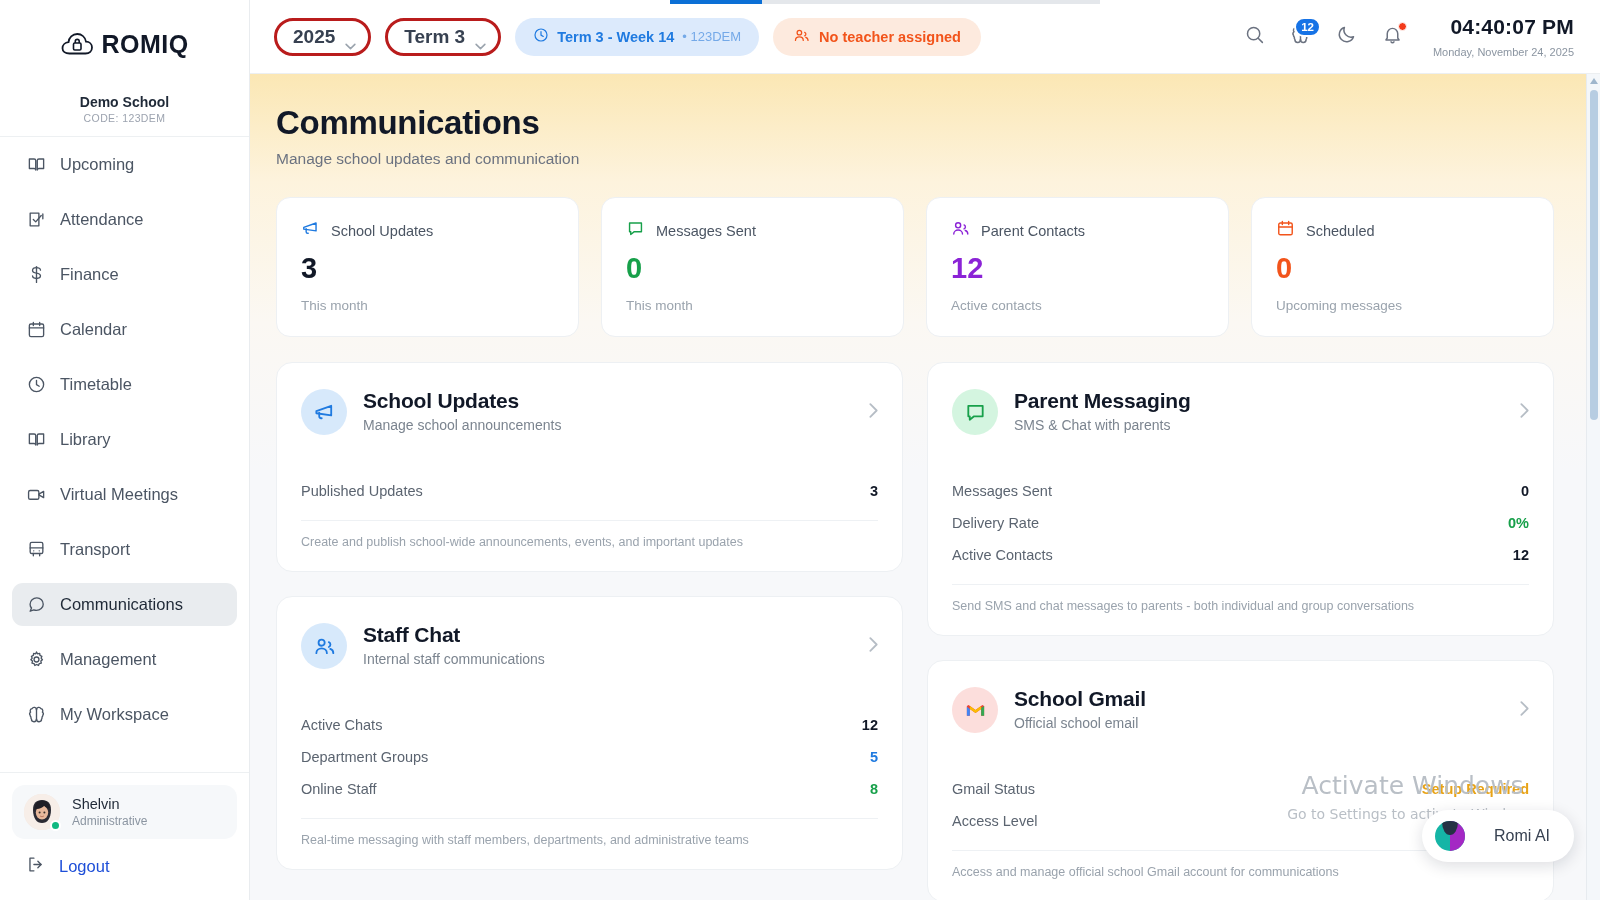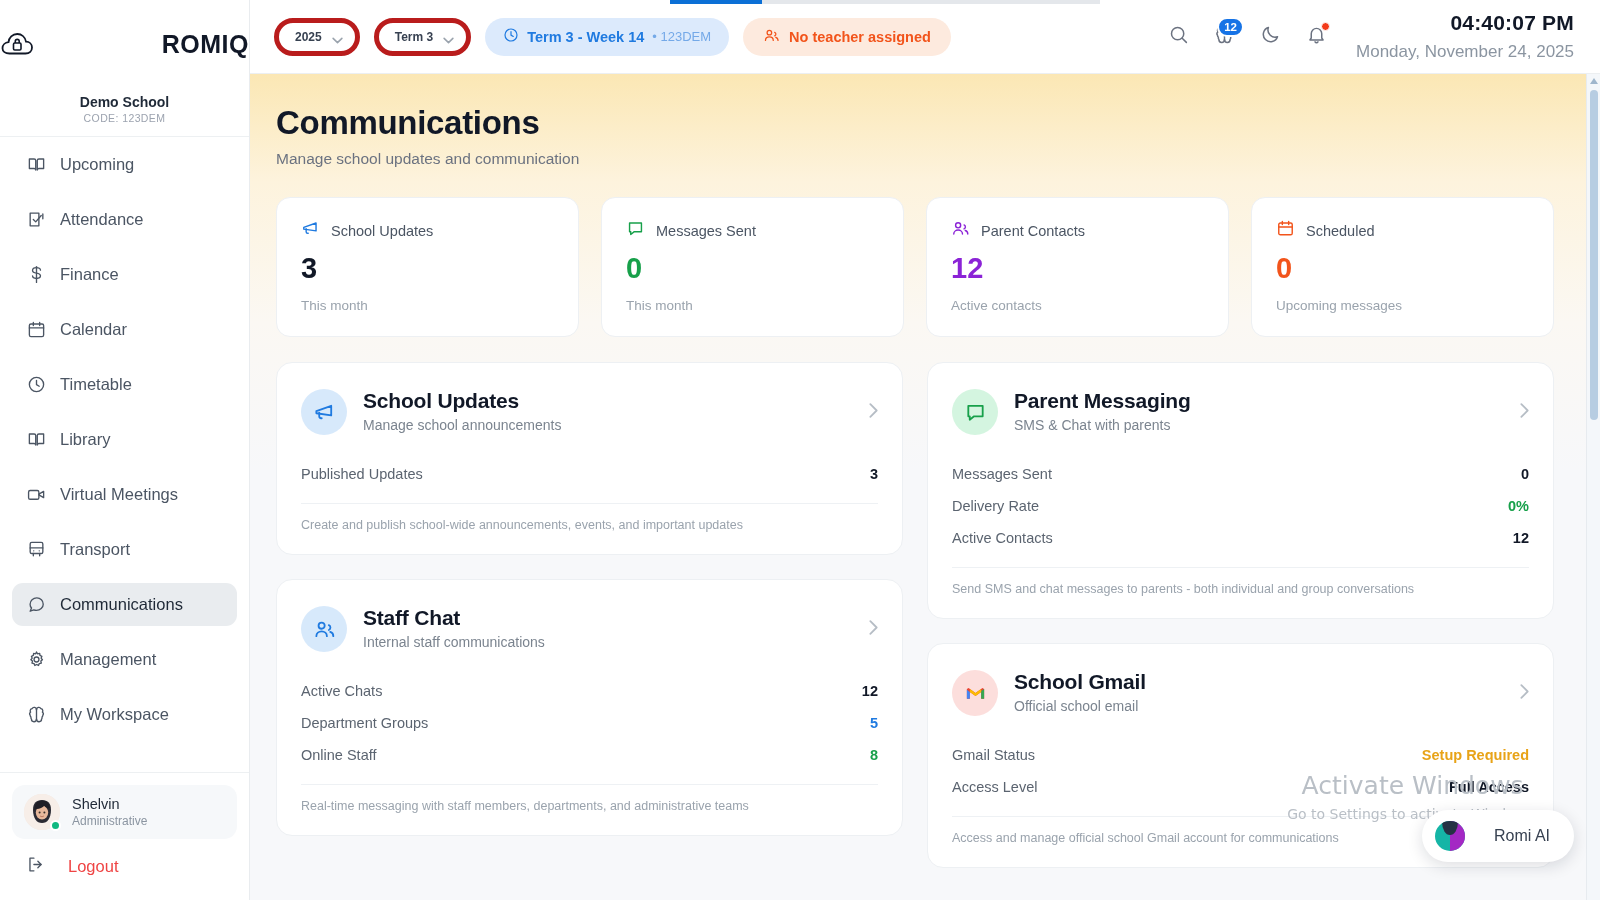--- a/index.html
+++ b/index.html
@@ -12,21 +12,21 @@
   .app { display: flex; width: 1600px; height: 900px; position: relative; }
 
   
   .sidebar {
     width: 250px; height: 900px; flex: 0 0 250px;
     background: #ffffff;
     border-right: 1px solid #e9ecef;
     display: flex; flex-direction: column;
     position: relative;
   }
-  .brand { height: 88px; display: flex; align-items: center; justify-content: space-between; gap: 7px; }
+  .brand { height: 88px; display: flex; align-items: center; justify-content: center; gap: 7px; }
   .brand-logo { width: 34px; height: 26px; position: relative; flex: 0 0 auto; }
   .brand-text { font-size: 25px; font-weight: 700; letter-spacing: .5px; color: #111827; }
   .school-block { text-align: center; padding: 6px 10px 12px; }
   .school-name { font-size: 14px; font-weight: 700; color: #1f2937; }
   .school-code { font-size: 10.5px; color: #9ca3af; letter-spacing: .4px; margin-top: 2px; }
   .nav-divider { height: 1px; background: #edf0f2; margin: 0; }
   .nav { padding: 6px 12px 0; overflow: hidden; flex: 1 1 auto; }
   .nav-item {
     display: flex; align-items: center; gap: 14px;
     height: 43px; padding: 0 14px; margin-bottom: 12px;
@@ -40,38 +40,38 @@
   .user-card {
     display: flex; align-items: center; gap: 12px;
     background: #f6f8fa; border-radius: 13px; padding: 9px 12px; cursor: pointer;
   }
   .avatar { width: 36px; height: 36px; border-radius: 50%; position: relative; flex: 0 0 36px;
             background: #f3e9e2; overflow: visible; }
   .avatar .dot { position: absolute; right: -1px; bottom: -1px; width: 11px; height: 11px;
                  border-radius: 50%; background: #10b981; border: 2px solid #fff; }
   .user-name { font-size: 14.5px; color: #1f2937; line-height: 1.25; }
   .user-role { font-size: 12px; color: #8b95a1; line-height: 1.25; }
-  .logout { display: flex; align-items: center; gap: 23px; padding: 10px 14px; margin-top: 6px;
-            color: #ef4444; font-size: 16.5px; cursor: pointer; }
+  .logout { display: flex; align-items: center; gap: 14px; padding: 10px 14px; margin-top: 6px;
+            color: #1d4ed8; font-size: 16.5px; cursor: pointer; }
   .logout svg { width: 19px; height: 19px; stroke: #4b5563; fill: none; stroke-width: 1.7; stroke-linecap: round; stroke-linejoin: round; }
 
   
   .main { flex: 1 1 auto; height: 900px; position: relative; overflow: hidden;
           display: flex; flex-direction: column; }
   .topbar {
     height: 74px; flex: 0 0 74px; background: #fff; border-bottom: 1px solid #eceff1;
     display: flex; align-items: center; padding: 0 26px 0 24px; position: relative; z-index: 5;
   }
   .progress-track { position: absolute; top: 0; left: 420px; width: 430px; height: 4px; background: #e4e7eb; }
   .progress-fill { position: absolute; top: 0; left: 420px; width: 92px; height: 4px; background: #0b6fd6; }
 
   .pill-select {
     display: flex; align-items: center; gap: 10px;
-    height: 38px; padding: 0 12px 0 16px; border: 5px solid #b91c1c; border-radius: 19px;
-    background: #fff; font-size: 12px; font-weight: 700; color: #374151; cursor: pointer;
+    height: 38px; padding: 0 12px 0 16px; border: 3px solid #b91c1c; border-radius: 19px;
+    background: #fff; font-size: 19px; font-weight: 700; color: #374151; cursor: pointer;
     margin-right: 14px;
   }
   .chev { width: 11px; height: 7px; flex: 0 0 11px; }
   .chev svg { width: 11px; height: 7px; stroke: #9aa3ad; fill: none; stroke-width: 1.8; stroke-linecap: round; stroke-linejoin: round; }
 
   .badge-term {
     display: flex; align-items: center; gap: 8px; height: 38px; padding: 0 18px;
     background: #dceafc; border-radius: 19px; margin-right: 14px; cursor: pointer;
   }
   .badge-term .t1 { font-size: 14.5px; font-weight: 700; color: #1f7ae0; }
@@ -89,21 +89,21 @@
   .icon-btn { width: 36px; height: 36px; display: flex; align-items: center; justify-content: center;
               position: relative; cursor: pointer; margin-left: 10px; }
   .icon-btn svg { width: 21px; height: 21px; stroke: #6b7280; fill: none; stroke-width: 1.7; stroke-linecap: round; stroke-linejoin: round; }
   .count-badge { position: absolute; top: -2px; right: -2px; min-width: 20px; height: 20px; padding: 0 5px;
                  border-radius: 10px; background: #1673e6; color: #fff; font-size: 11.5px; font-weight: 700;
                  display: flex; align-items: center; justify-content: center; border: 2px solid #fff; }
   .dot-badge { position: absolute; top: 3px; right: 4px; width: 9px; height: 9px; border-radius: 50%;
                background: #f33a1a; border: 1.5px solid #fff; }
   .clock { margin-left: 22px; text-align: right; }
   .clock-time { font-size: 21px; font-weight: 700; color: #111827; letter-spacing: .2px; }
-  .clock-date { font-size: 17px; color: #8b95a1; margin-top: 7px; }
+  .clock-date { font-size: 11px; color: #8b95a1; margin-top: 7px; }
 
   .content {
     flex: 1 1 auto; position: relative; overflow: hidden;
     background:
       linear-gradient(180deg, #fbe7b4 0%, #fdf3dd 13%, #fbf8f3 30%, #f7f8fa 48%, #f7f8fa 100%);
     padding: 30px 46px 0 26px;
   }
   .page-title { font-size: 33px; font-weight: 700; color: #111827; letter-spacing: -.3px; }
   .page-sub { font-size: 15.5px; color: #6b7280; margin-top: 8px; }
 
@@ -121,21 +121,21 @@
   .panel { background: #fff; border: 1px solid #edf0f3; border-radius: 16px; padding: 26px 24px 22px;
            position: relative; cursor: pointer; }
   .panel-head { display: flex; align-items: flex-start; gap: 16px; }
   .panel-ico { width: 46px; height: 46px; border-radius: 50%; flex: 0 0 46px;
                display: flex; align-items: center; justify-content: center; }
   .panel-ico svg { width: 23px; height: 23px; fill: none; stroke-width: 1.9; stroke-linecap: round; stroke-linejoin: round; }
   .panel-title { font-size: 21px; font-weight: 700; color: #111827; letter-spacing: -.2px; }
   .panel-sub { font-size: 14px; color: #7b848f; margin-top: 4px; }
   .panel-chev { position: absolute; right: 24px; top: 40px; }
   .panel-chev svg { width: 9px; height: 15px; stroke: #b6bdc5; fill: none; stroke-width: 2; stroke-linecap: round; stroke-linejoin: round; }
-  .rows { margin-top: 23px; }
+  .rows { margin-top: 40px; }
   .row { display: flex; justify-content: space-between; align-items: center; padding: 8px 0; }
   .row-k { font-size: 14.5px; color: #5b6470; }
   .row-v { font-size: 14.5px; font-weight: 700; color: #111827; }
   .panel-divider { height: 1px; background: #eef1f4; margin: 13px 0 0; }
   .panel-foot { font-size: 12.5px; color: #9aa3ad; margin-top: 14px; }
 
   .watermark { position: absolute; right: 62px; bottom: 78px; text-align: center; pointer-events: none;
                color: #b9bfc6; user-select: none; z-index: 3; }
   .wm1 { font-size: 25px; font-family: "DejaVu Sans", sans-serif; }
   .wm2 { font-size: 14px; margin-top: 6px; font-family: "DejaVu Sans", sans-serif; }

